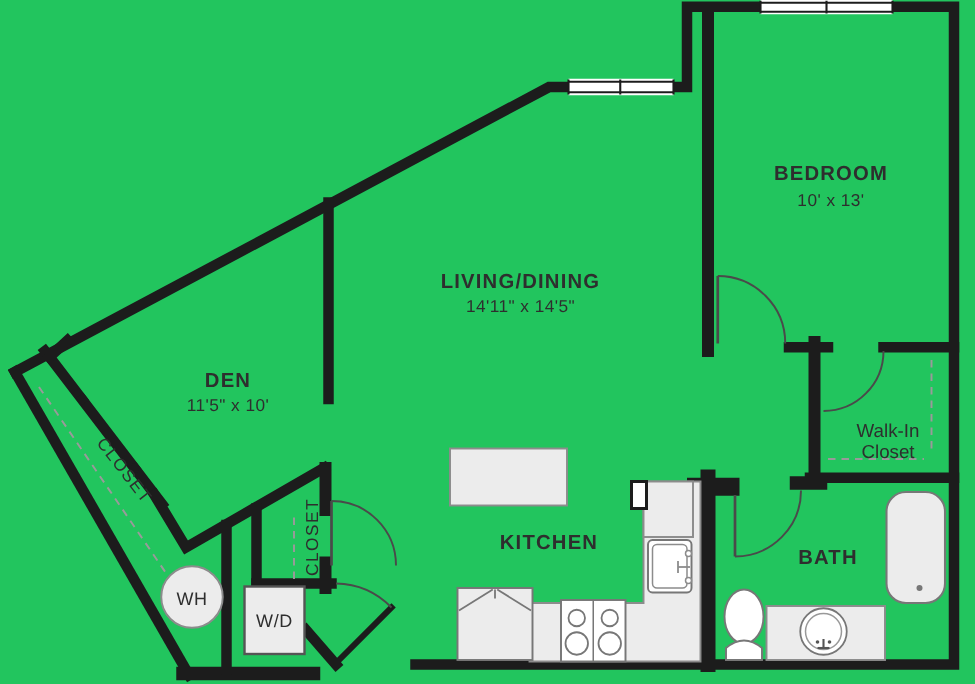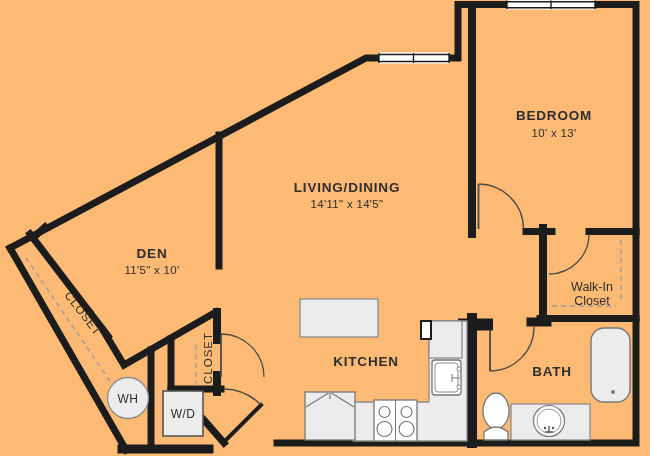--- a/index.html
+++ b/index.html
@@ -1,16 +1,16 @@
 <!DOCTYPE html>
 <html><head>
 <meta charset="utf-8">
 <style>
   html,body{margin:0;padding:0;background:#fff;}
-  .stage{width:650px;height:456px;background:#fdba74;overflow:hidden;font-family:"Liberation Sans",sans-serif;}
+  .stage{width:650px;height:456px;background:#22c55e;overflow:hidden;font-family:"Liberation Sans",sans-serif;}
   svg{display:block;}
   .room-title{font-family:"Liberation Sans",sans-serif;font-size:13.5px;font-weight:700;letter-spacing:0.8px;text-anchor:middle;}
   .room-dims{font-family:"Liberation Sans",sans-serif;font-size:11.5px;font-weight:400;letter-spacing:0.3px;text-anchor:middle;}
   .small-label{font-family:"Liberation Sans",sans-serif;font-size:12px;font-weight:400;letter-spacing:0.4px;text-anchor:middle;}
   .closet-label{font-family:"Liberation Sans",sans-serif;font-size:11.5px;font-weight:400;letter-spacing:1px;text-anchor:middle;}
   .walkin-label{font-family:"Liberation Sans",sans-serif;font-size:12.5px;font-weight:400;text-anchor:middle;}
   .w4{stroke-width:4;}
   .w7{stroke-width:7;}
   .w8{stroke-width:8;}
   .w9{stroke-width:9;}

